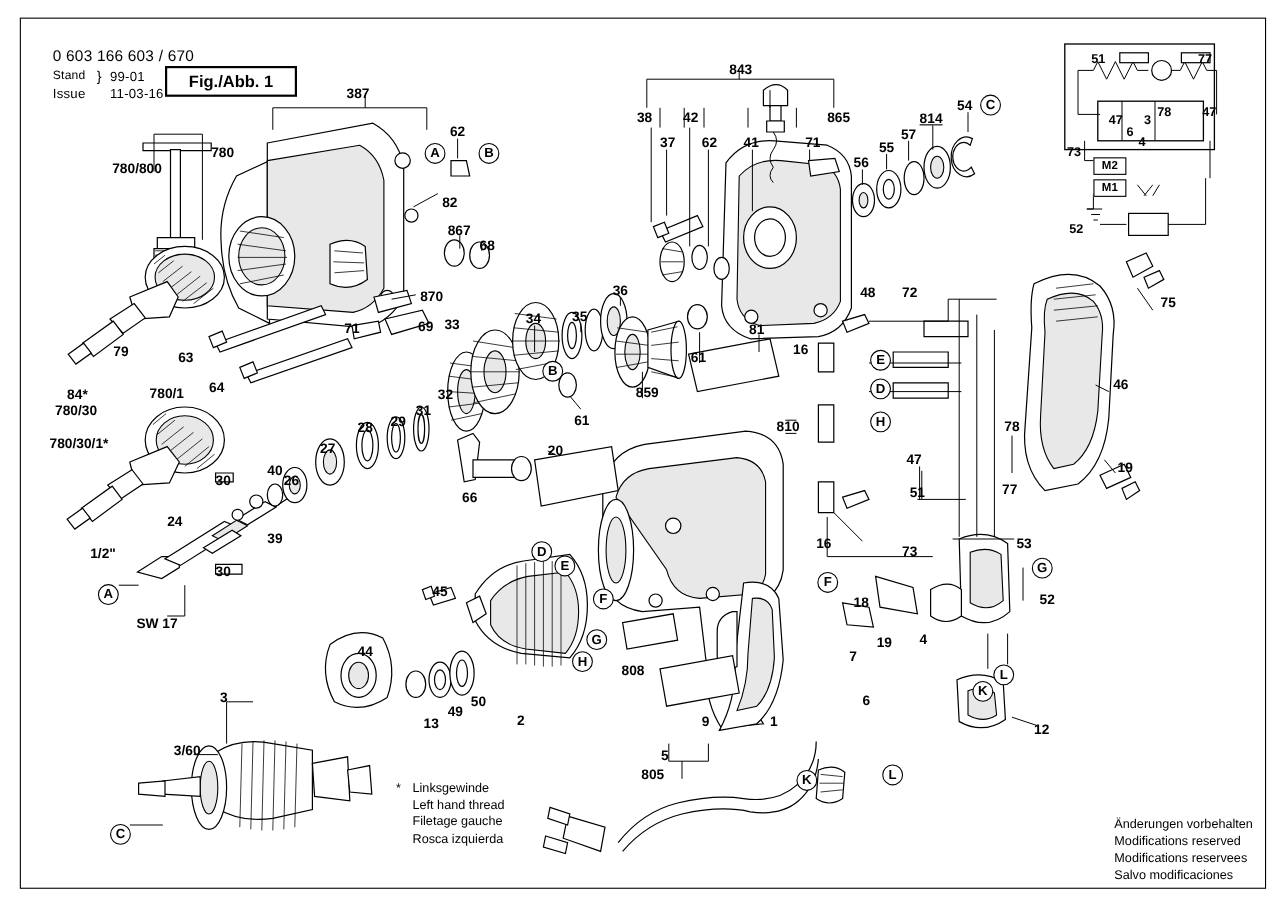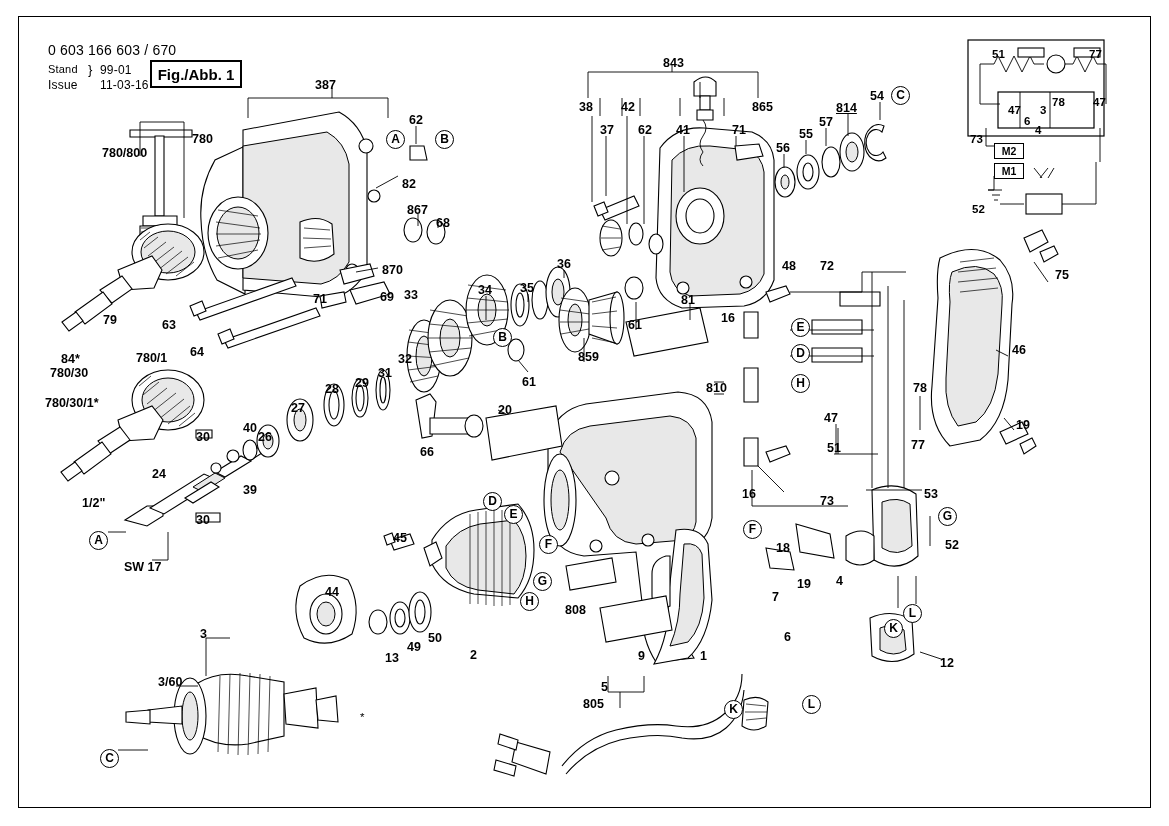--- a/index.html
+++ b/index.html
@@ -40,21 +40,21 @@
   .hdr-date1 { left: 100px; top: 63px; font-size: 12px; }
   .hdr-date2 { left: 100px; top: 78px; font-size: 12px; }
   .brace {
     position: absolute;
     left: 88px; top: 62px;
     font-size: 13px;
   }
   .figbox {
     position: absolute;
     left: 150px; top: 60px;
-    width: 92px; height: 28px;
+    width: 120px; height: 28px;
     border: 2px solid #000;
     box-sizing: border-box;
     font-weight: bold;
     font-size: 15px;
     line-height: 25px;
     text-align: center;
   }
   .lbl {
     position: absolute;
     font-size: 12.5px;
@@ -586,15 +586,17 @@
       <div class="lbl small" style="left: 1024px; top: 115px;">6</div>
       <div class="lbl small" style="left: 1035px; top: 124px;">4</div>
       <div class="lbl small" style="left: 970px; top: 133px;">73</div>
       <div class="lbl small" style="left: 972px; top: 203px;">52</div>
     </div>
 
   <div class="mbox" style="left:994px; top:143px; width:30px; height:16px; line-height:14px;">M2</div>
   <div class="mbox" style="left:994px; top:163px; width:30px; height:16px; line-height:14px;">M1</div>
 
   <div class="note note-star"><span>*</span></div>
-
+  <div class="note" id="legend-lines" style="left:375px; top:710px;"><div>Linksgewinde</div><div>Left hand thread</div><div>Filetage gauche</div><div>Rosca izquierda</div></div>
+
+  <div class="note note-foot" id="footer-notes"><div>Änderungen vorbehalten</div><div>Modifications reserved</div><div>Modifications reservees</div><div>Salvo modificaciones</div></div>
 
 </div>
 
 </body></html>

